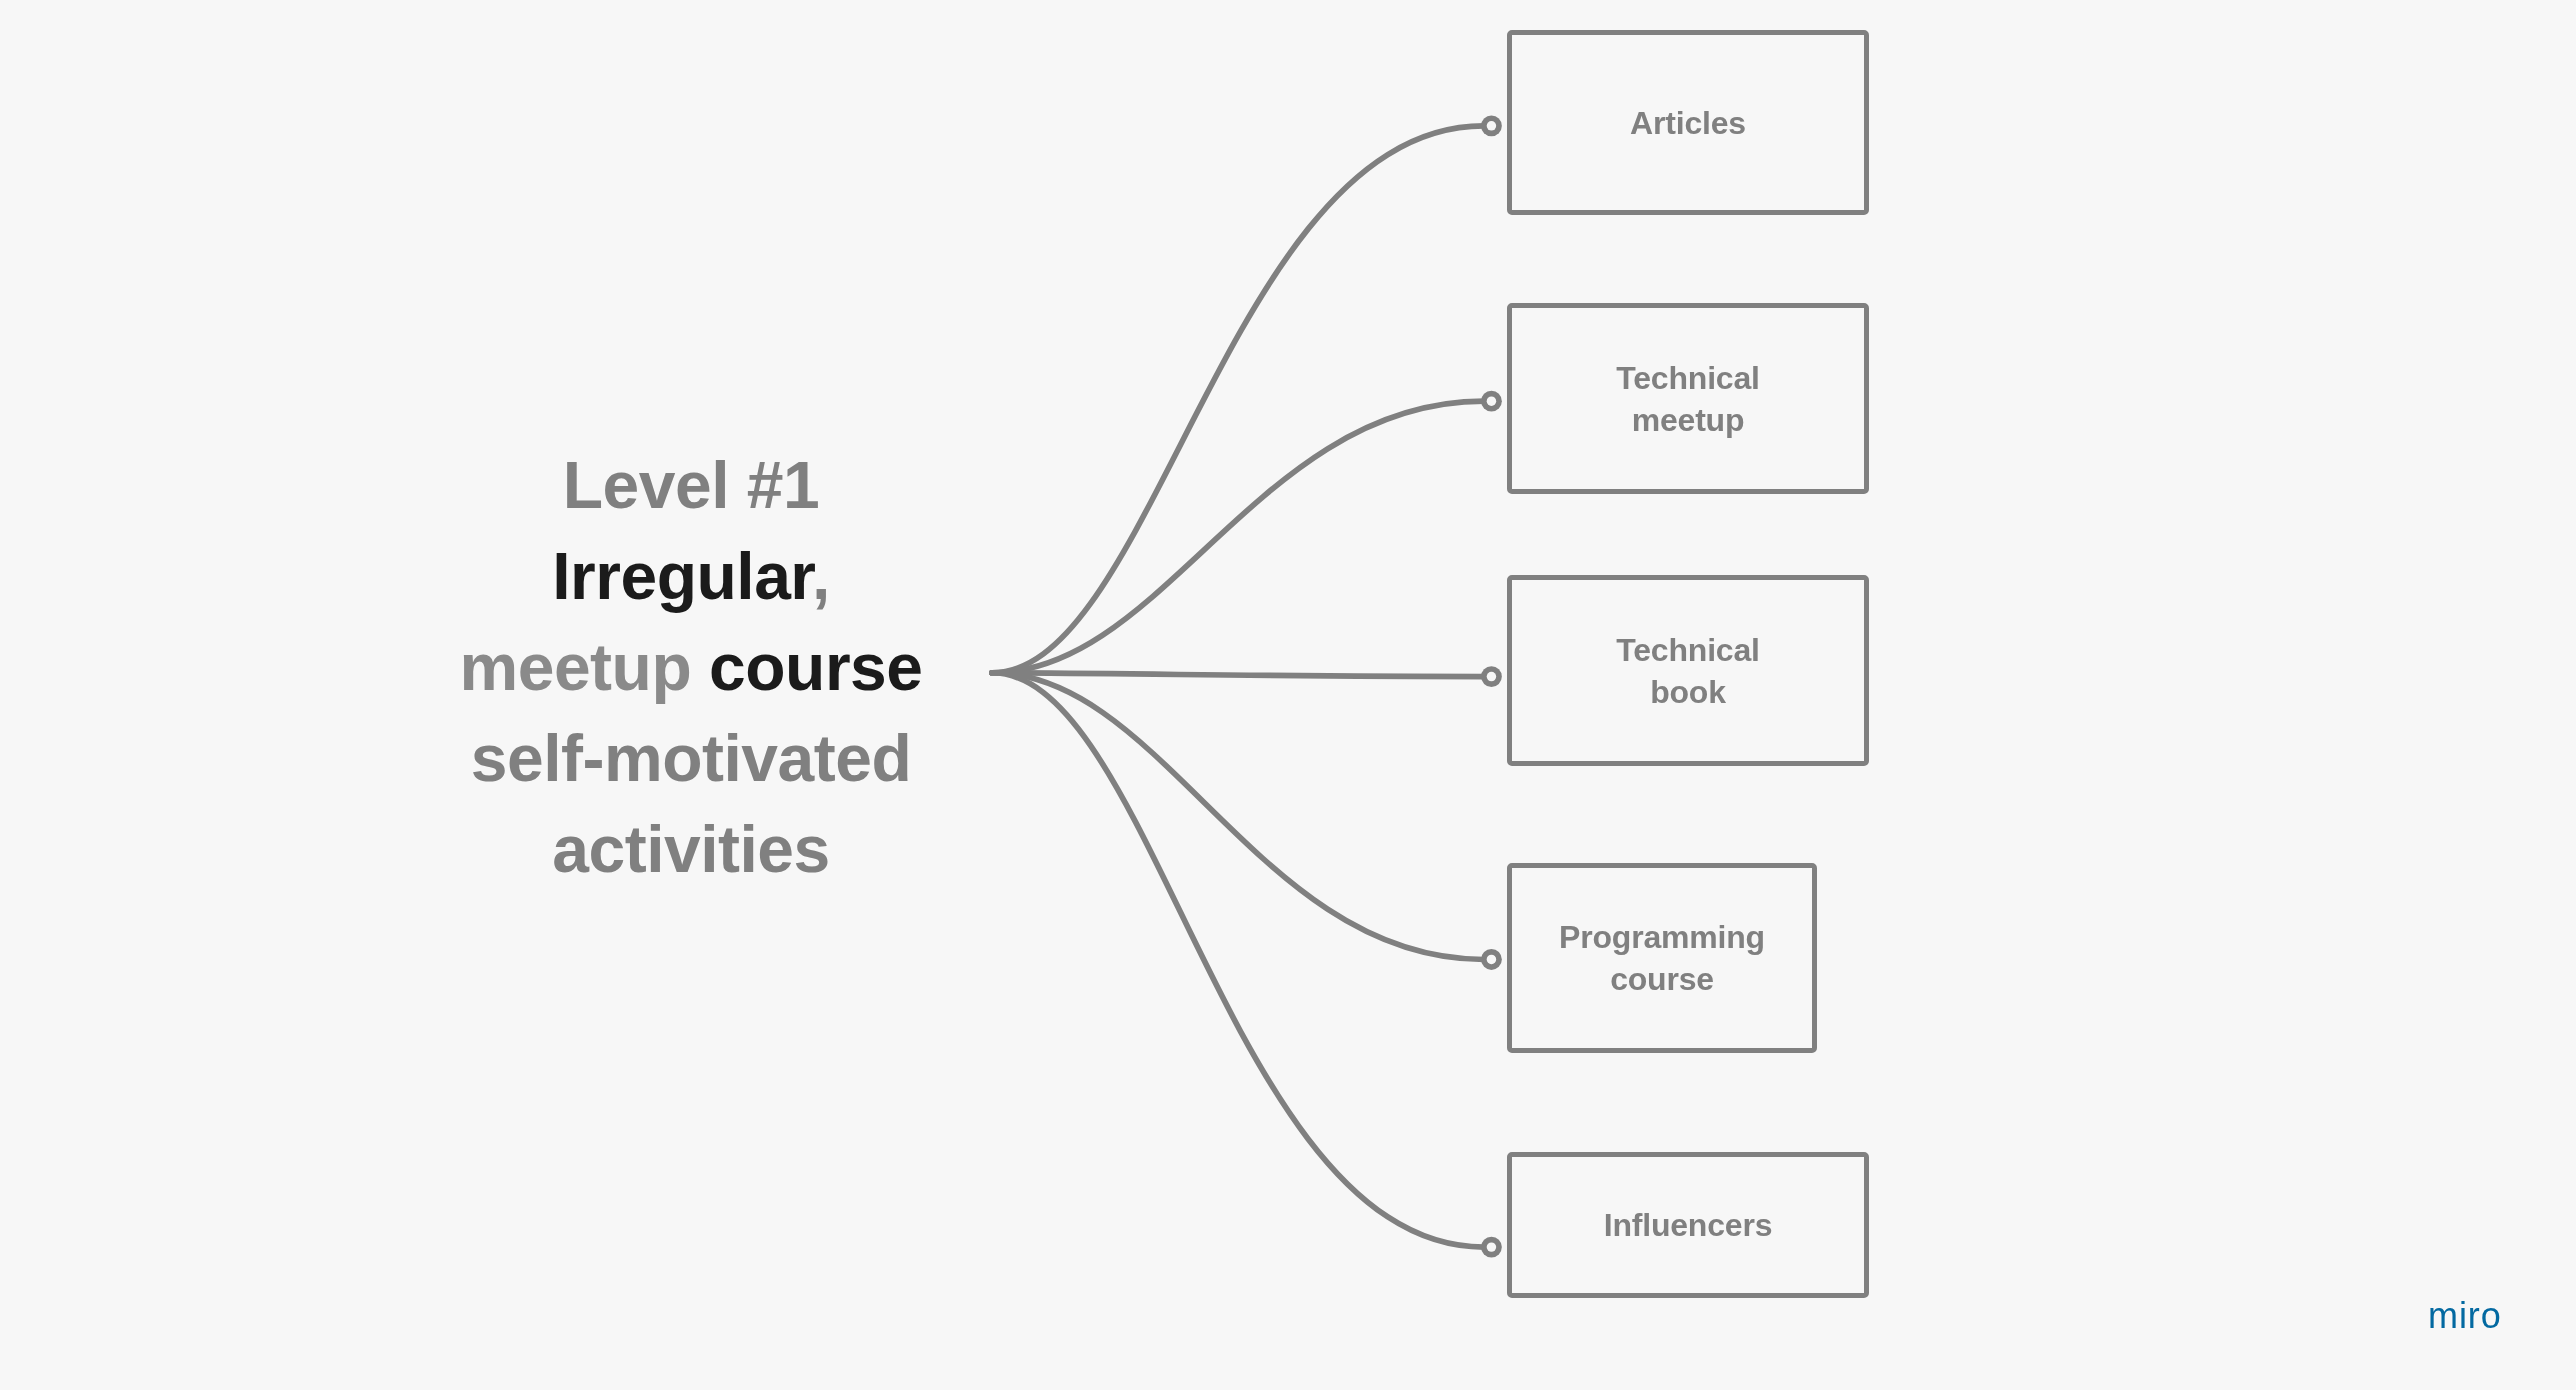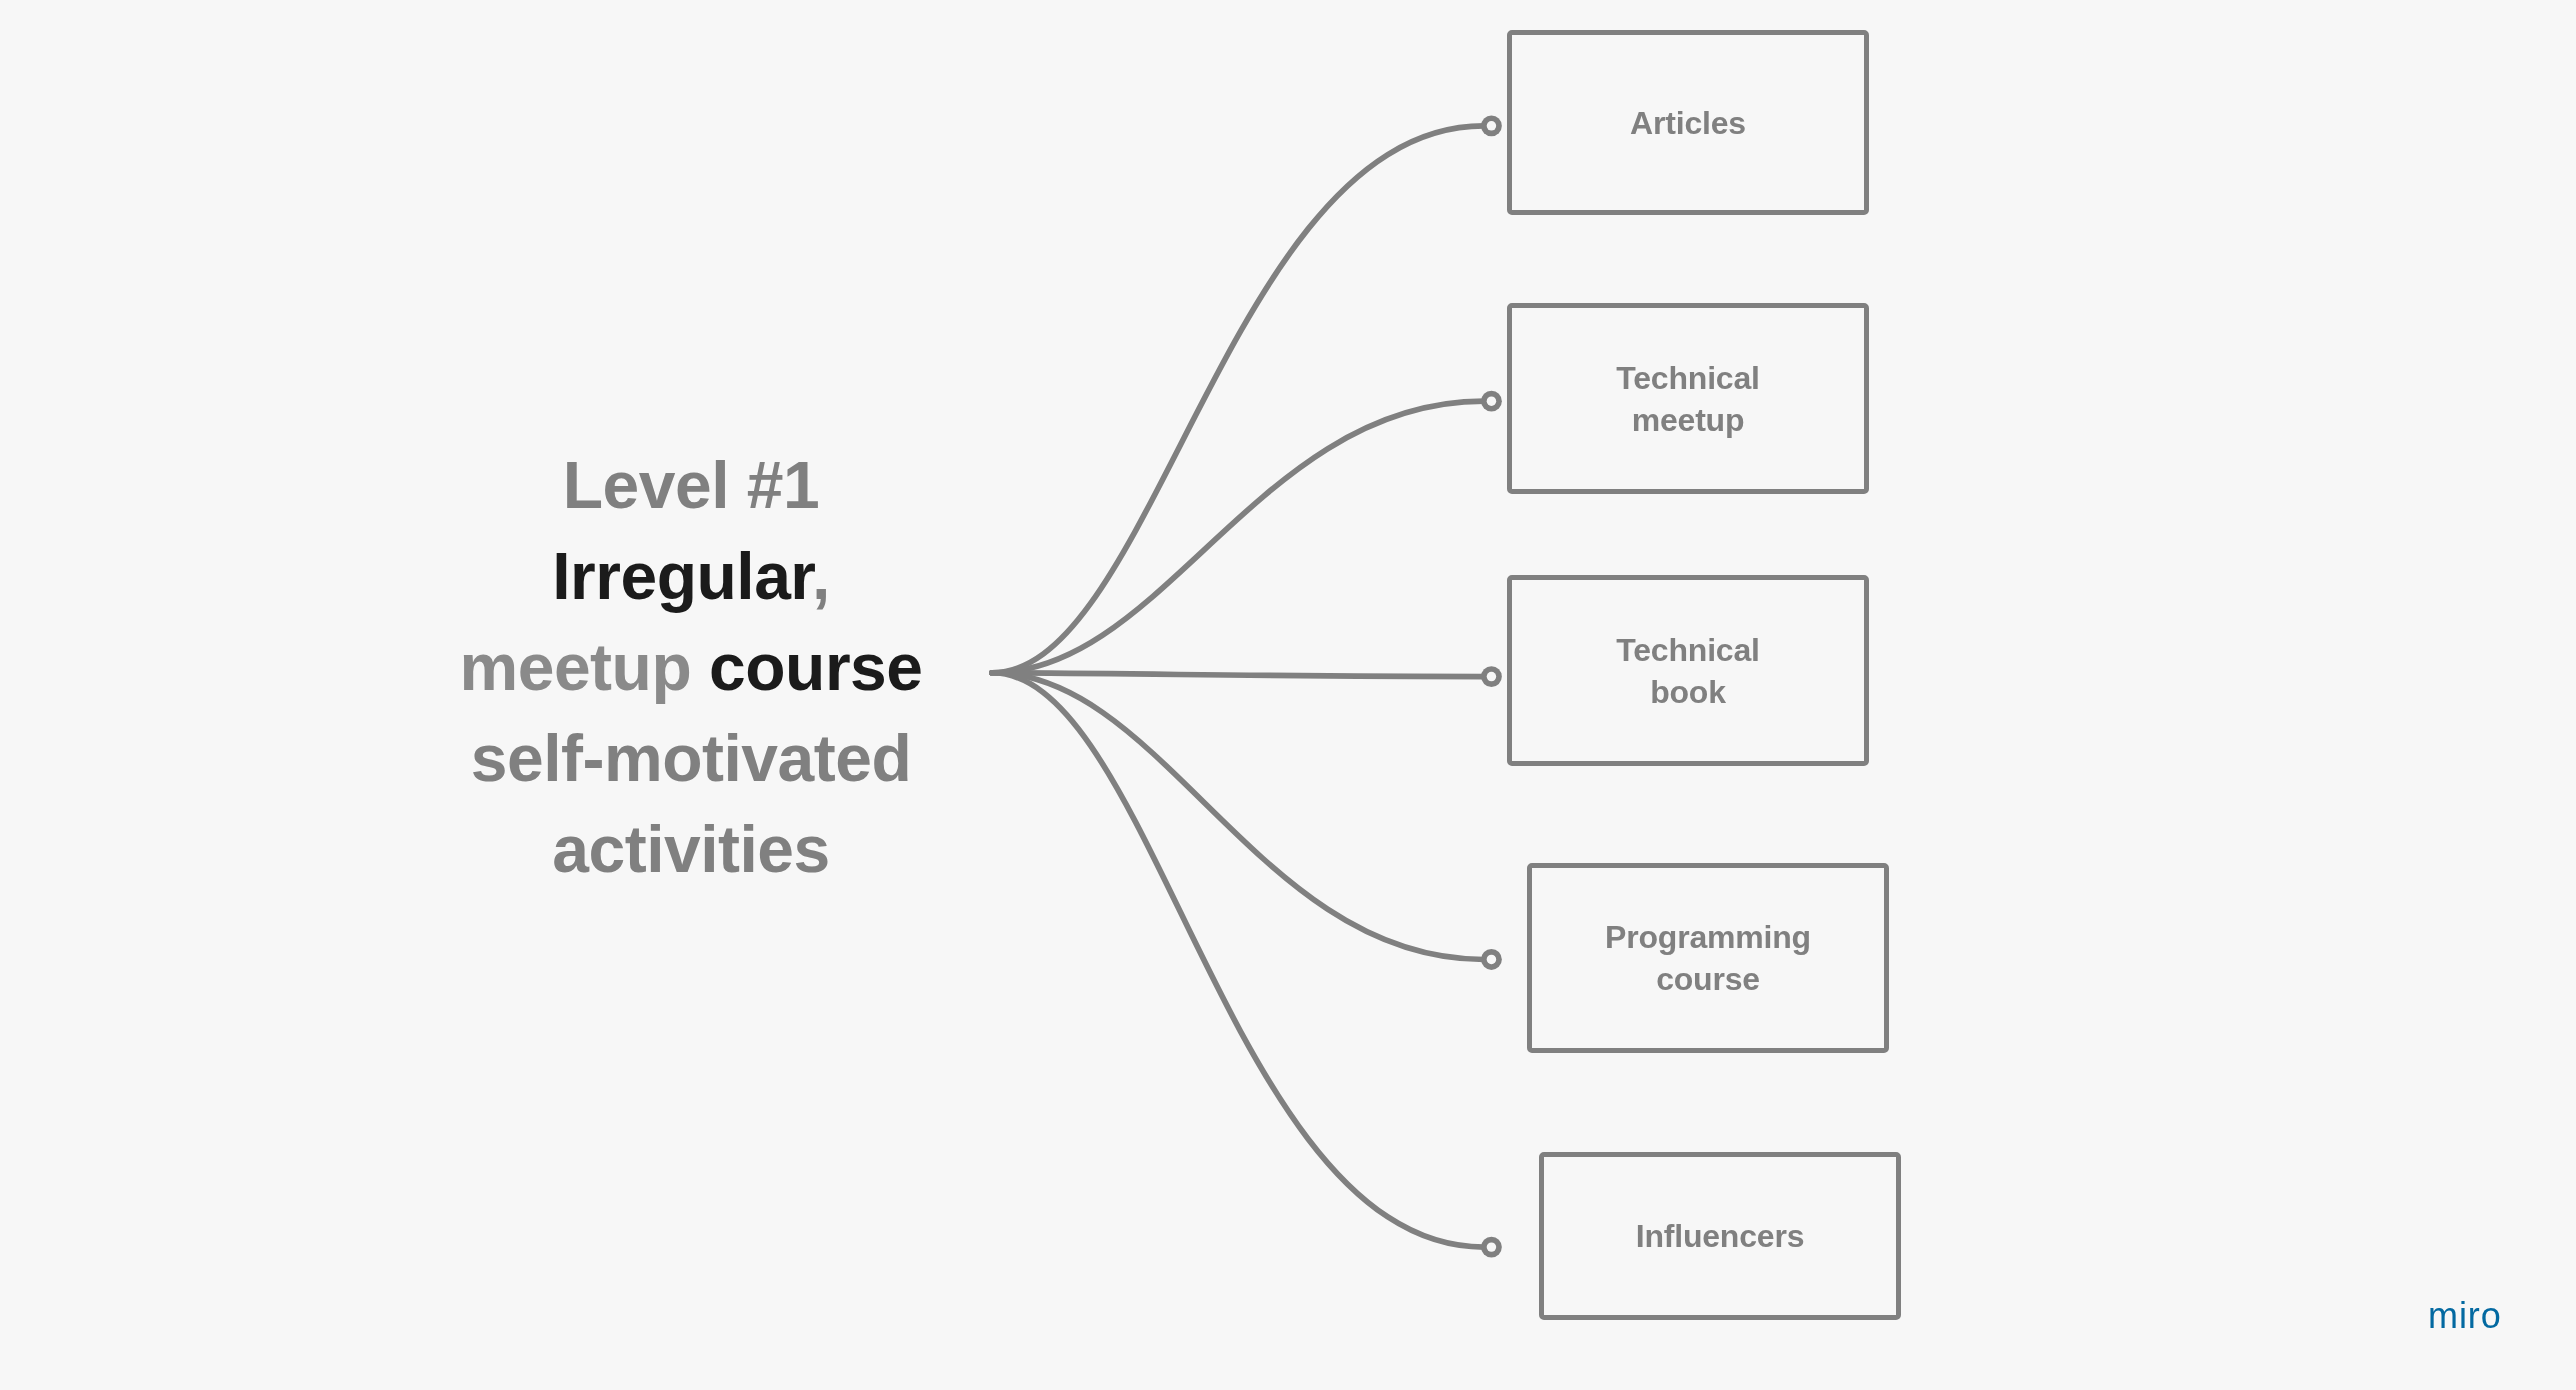--- a/index.html
+++ b/index.html
@@ -150,25 +150,25 @@
   <div class="node-box" style="left:1507px; top:303px; width:362px; height:191px;">
     <span class="node-label">Technical
 meetup</span>
   </div>
 
   <div class="node-box" style="left:1507px; top:575px; width:362px; height:191px;">
     <span class="node-label">Technical
 book</span>
   </div>
 
-  <div class="node-box" style="left:1507px; top:863px; width:362px; height:190px;margin-left:20px;">
+  <div class="node-box" style="left:1507px; top:863px; width:310px; height:190px;">
     <span class="node-label">Programming
 course</span>
   </div>
 
-  <div class="node-box" style="left:1507px; top:1152px; width:362px; height:168px;margin-left:32px;">
+  <div class="node-box" style="left:1507px; top:1152px; width:362px; height:146px;">
     <span class="node-label">Influencers</span>
   </div>
 
   <div id="watermark">miro</div>
 
 </div>
 
 
 </body></html>

